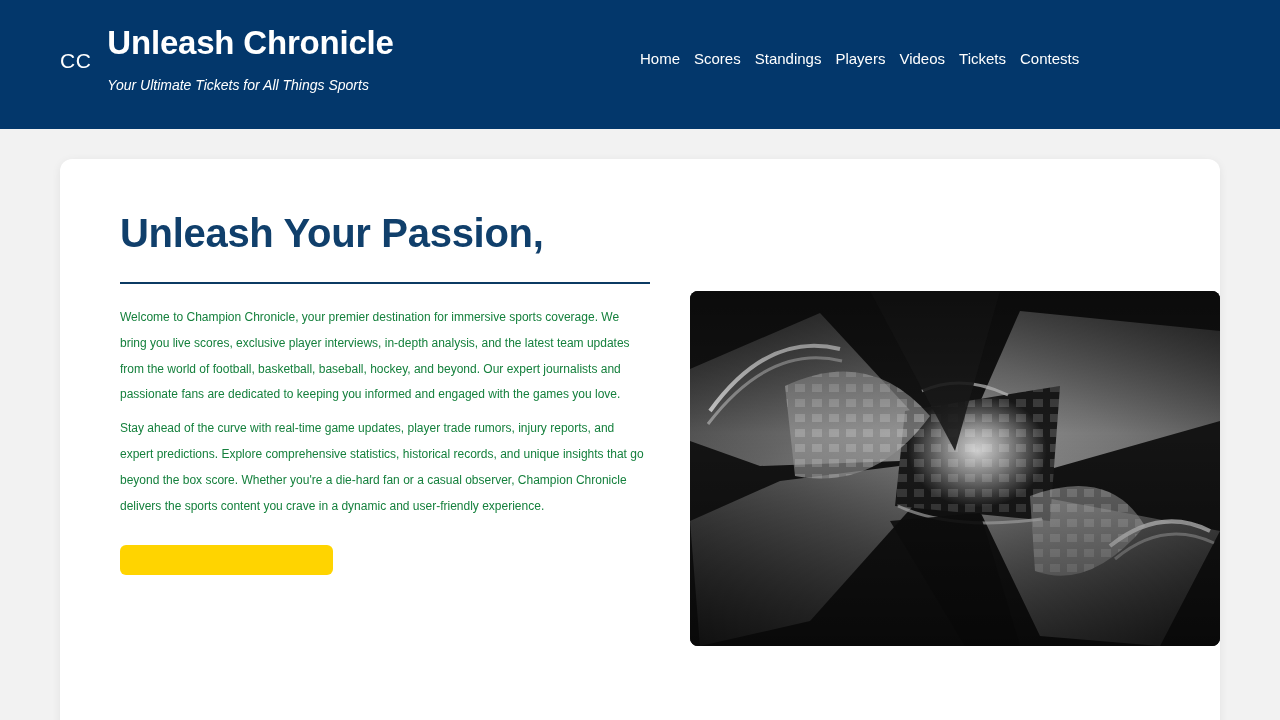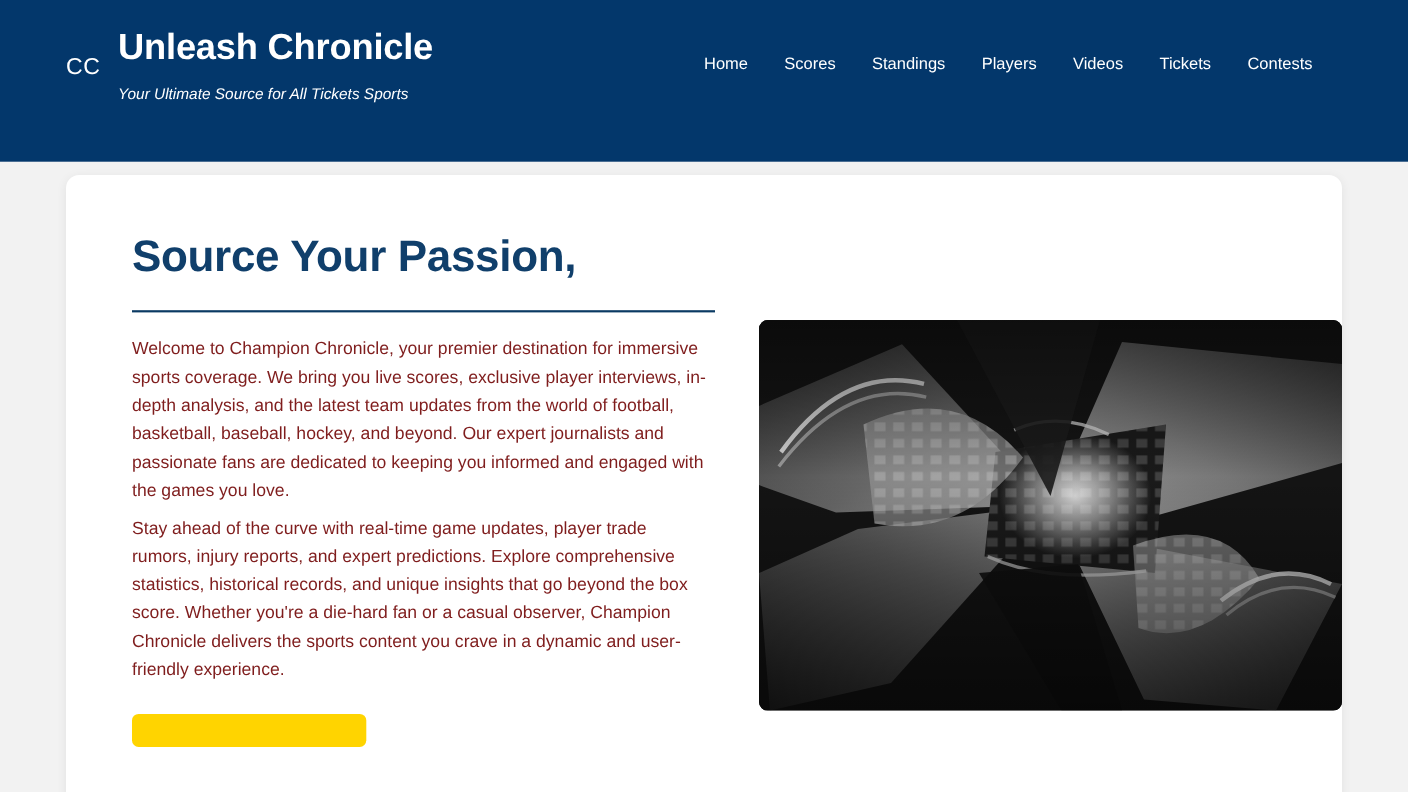--- a/index.html
+++ b/index.html
@@ -12,21 +12,21 @@
   }
 
   body {
     background: #f2f2f2;
     font-family: "Liberation Sans", sans-serif;
     -webkit-font-smoothing: antialiased;
   }
 
   
   .site-header {
-    height: 147px;
+    height: 129px;
     background: #03376b;
     display: flex;
     align-items: flex-start;
     position: relative;
   }
 
   .brand-block {
     display: flex;
     align-items: flex-start;
     padding-left: 60px;
@@ -63,21 +63,21 @@
     margin-top: 14px;
     line-height: 1.2;
     white-space: nowrap;
   }
 
   .main-nav {
     position: absolute;
     left: 640px;
     top: 48px;
     display: flex;
-    gap: 33px;
+    gap: 14px;
     align-items: flex-end;
   }
 
   .nav-link {
     color: #ffffff;
     font-size: 15px;
     font-weight: 400;
     text-decoration: none;
     line-height: 1.4;
     white-space: nowrap;
@@ -116,22 +116,22 @@
 
   .hero-rule {
     width: 530px;
     height: 2px;
     background: #0b3a63;
     margin-top: 17px;
     margin-bottom: 21px;
   }
 
   .hero-para {
-    color: #7f1d1d;
-    font-size: 16px;
+    color: #15803d;
+    font-size: 12px;
     line-height: 25.8px;
     width: 525px;
   }
 
   .hero-para + .hero-para { margin-top: 8px; }
 
   .cta-button {
     display: inline-block;
     margin-top: 26px;
     background: #ffd400;
@@ -170,42 +170,42 @@
 </style>
 </head>
 <body>
 
 <header class="site-header">
 
   <div class="brand-block">
     <div class="logo-mark">CC</div>
     <div class="brand-text">
       <div class="site-title">Unleash Chronicle</div>
-      <div class="site-tagline">Your Ultimate Source for All Tickets Sports</div>
+      <div class="site-tagline">Your Ultimate Tickets for All Things Sports</div>
     </div>
   </div>
 
   <nav class="main-nav">
     <a class="nav-link" href="#">Home</a>
     <a class="nav-link" href="#">Scores</a>
     <a class="nav-link" href="#">Standings</a>
     <a class="nav-link" href="#">Players</a>
     <a class="nav-link" href="#">Videos</a>
     <a class="nav-link" href="#">Tickets</a>
     <a class="nav-link" href="#">Contests</a>
   </nav>
 
 </header>
 
 <main class="content-card">
 
   <section class="hero-left">
 
     <h1 class="hero-heading">
-      <span>Source Your Passion,</span><br>
+      <span>Unleash Your Passion,</span><br>
     </h1>
 
     <div class="hero-rule"></div>
 
     <p class="hero-para">Welcome to Champion Chronicle, your premier destination for immersive sports coverage. We bring you live scores, exclusive player interviews, in-depth analysis, and the latest team updates from the world of football, basketball, baseball, hockey, and beyond. Our expert journalists and passionate fans are dedicated to keeping you informed and engaged with the games you love.</p>
     <p class="hero-para">Stay ahead of the curve with real-time game updates, player trade rumors, injury reports, and expert predictions. Explore comprehensive statistics, historical records, and unique insights that go beyond the box score. Whether you're a die-hard fan or a casual observer, Champion Chronicle delivers the sports content you crave in a dynamic and user-friendly experience.</p>
 
     <button class="cta-button"></button>
 
   </section>

